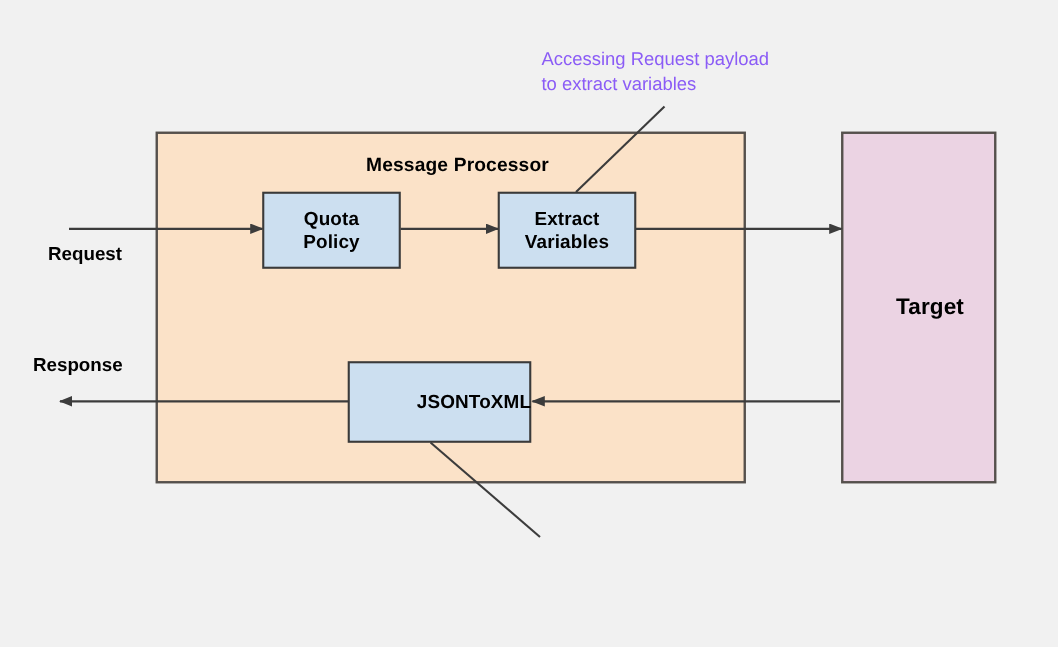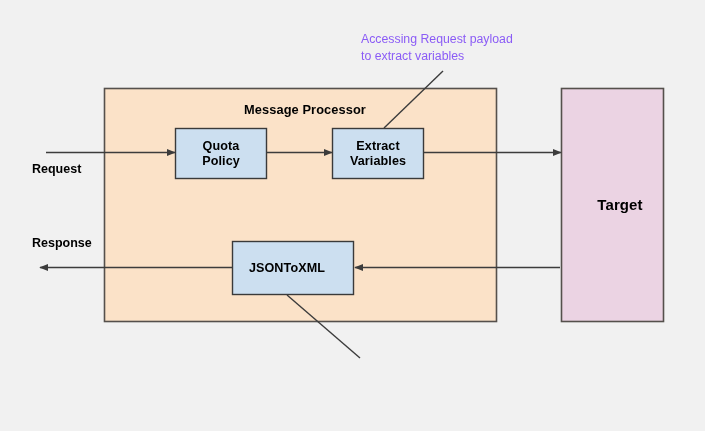--- a/index.html
+++ b/index.html
@@ -62,30 +62,31 @@
     left: 175px; top: 128px; width: 92px; height: 51px;
     font-size: 12.6px;
   }
   #node-extract {
     left: 332px; top: 128px; width: 92px; height: 51px;
     font-size: 12.6px;
   }
   #node-jsontoxml {
     left: 232px; top: 241px; width: 110px; height: 54px;
     font-size: 12.6px;
+    padding-left: 29px;
   }
   #node-target {
     left: 561px; top: 88px; width: 118px; height: 234px;
     font-size: 15px;
   }
   #label-request {
     left: 32px; top: 114px; margin-top: 48px;
   }
   #label-response {
-    left: 32px; top: 236px;
+    left: 22px; top: 236px;
   }
   #annotation-request {
     left: 361px; top: 31px; width: 200px;
   }
   #annotation-response {
     left: 361px; top: 362px; width: 180px;
   }
 </style>
 </head>
 <body>

